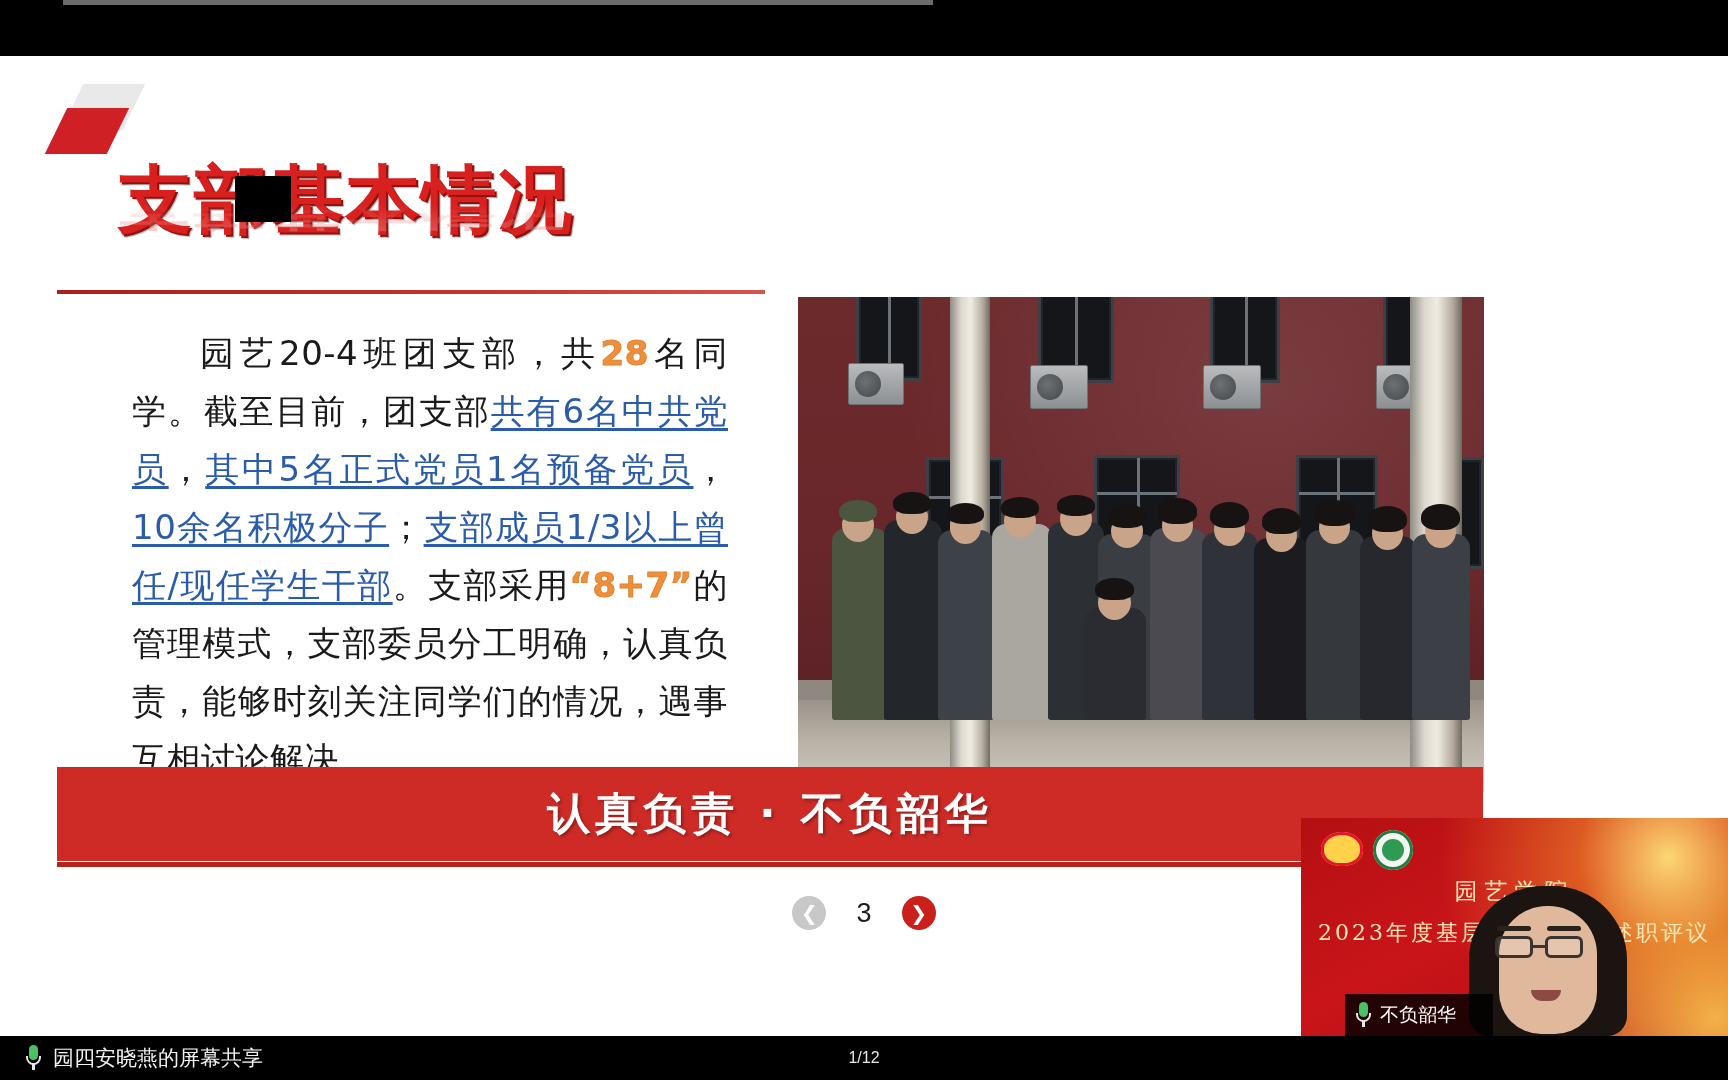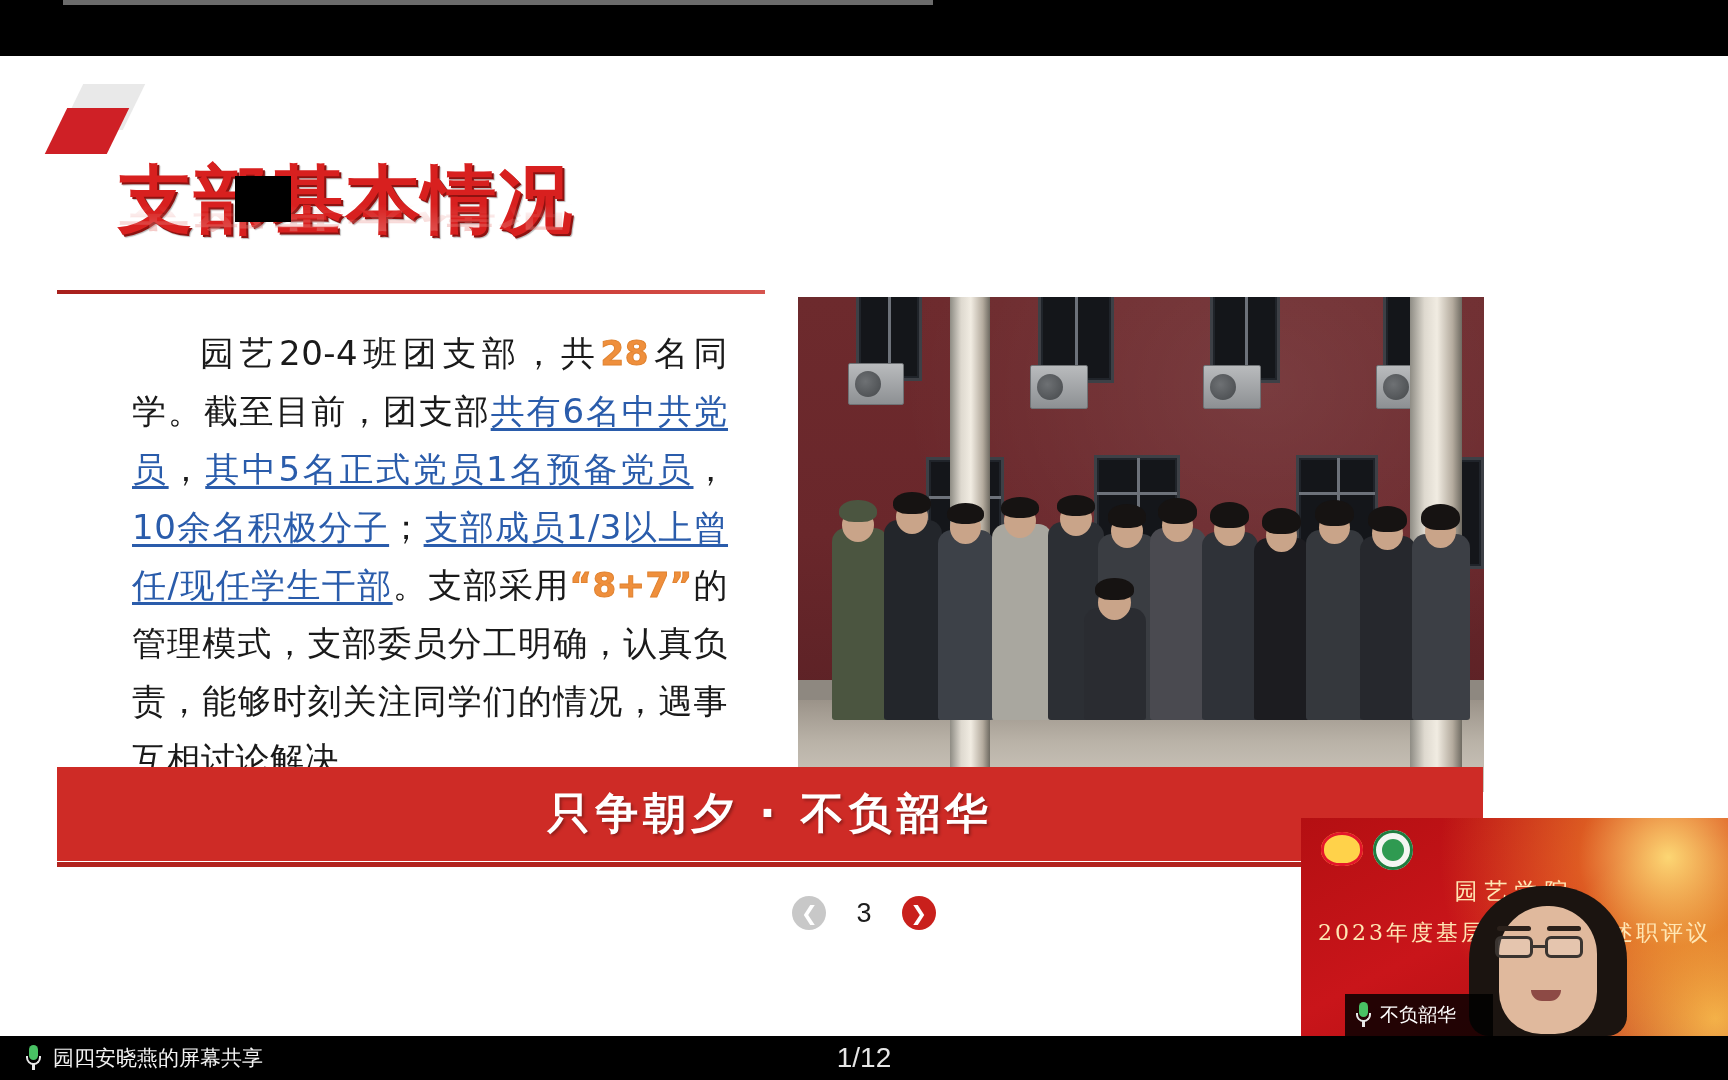--- a/index.html
+++ b/index.html
@@ -155,21 +155,21 @@
     position:relative; width:15px; height:26px; flex:none;
   }
   .mic .cap { position:absolute; left:3px; top:0; width:9px; height:15px;
               border-radius:5px; background:#49c264; }
   .mic .arc { position:absolute; left:0; top:11px; width:15px; height:9px;
               border:2px solid #e8e8e8; border-top:none;
               border-radius:0 0 9px 9px; }
   .mic .stem{ position:absolute; left:6px; top:19px; width:3px; height:6px; background:#e8e8e8; }
   .page-count {
     position:absolute; left:50%; transform:translateX(-50%);
-    font-size:28px; color:#e6e6e6; font-family:"Liberation Sans",sans-serif;
+    font-size:16px; color:#e6e6e6; font-family:"Liberation Sans",sans-serif;
   }
   .topbar-fill { position:absolute; left:63px; top:0; width:870px; height:5px; background:#6b6b6b; }
 
   
   .pip {
     position:absolute; left:1301px; top:818px; width:427px; height:218px;
     overflow:hidden; background:#b00c10;
   }
   .pip .bg {
     position:absolute; inset:0;
@@ -355,21 +355,21 @@
         <div class="head" style="left:627px; bottom:172px; width:31px; height:33px;"></div>
         <div class="hair" style="left:623px; bottom:190px; width:39px; height:26px;"></div>
 
         <div class="person" style="left:286px; width:62px; height:112px; background:#2a2c31;"></div>
         <div class="head" style="left:300px; bottom:100px; width:33px; height:35px;"></div>
         <div class="hair" style="left:297px; bottom:120px; width:39px; height:22px;"></div>
       </div>
     </div>
 
     <div class="ribbon">
-      <div class="ribbon-text">只争朝夕 · 不负韶华</div>
+      <div class="ribbon-text">认真负责 · 不负韶华</div>
     </div>
     <div class="ribbon-underline"></div>
 
     <div class="pager">
       <div class="pager-btn prev">❮</div>
       <div class="pager-num">3</div>
       <div class="pager-btn next">❯</div>
     </div>
   </div>
 

